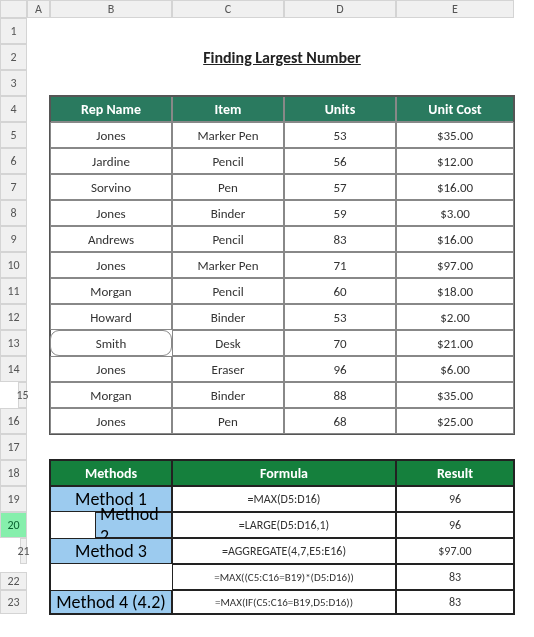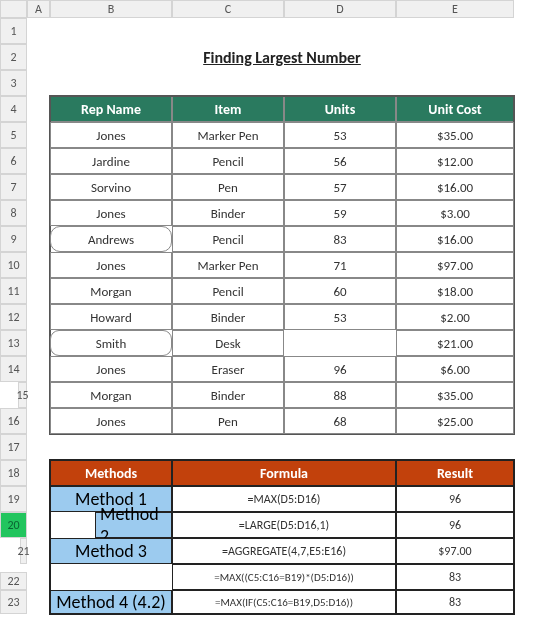--- a/index.html
+++ b/index.html
@@ -22,21 +22,21 @@
   .colhdr, .rowhdr, .corner {
     background: #f0f0f0;
     border: 1px solid #d4d4d4;
     display: flex;
     align-items: center;
     justify-content: center;
     font-size: 12px;
     color: #555;
   }
   .rowhdr { justify-content: center; }
-  .active-row { background: #22c55e; color: #0a6332; }
+  .active-row { background: #86efac; color: #0a6332; }
   .cell {
     border: 1px solid transparent;
     display: flex;
     align-items: center;
     justify-content: center;
     padding: 0 4px;
   }
   .title {
     grid-column: 3 / 7;
     grid-row: 3;
@@ -51,21 +51,21 @@
     font-weight: bold;
     font-size: 14px;
     border: 1px solid #888;
   }
   .td1 {
     background: #fff;
     border: 1px solid #888;
     font-size: 13px;
   }
   .th2 {
-    background: #c2410c;
+    background: #15803d;
     color: #fff;
     font-weight: bold;
     font-size: 14px;
     border: 1px solid #222;
   }
   .methlabel {
     background: #9ccbef;
     color: #000000;
     font-weight: normal;
     border: 1px solid #222;
@@ -153,38 +153,39 @@
     <div class="cell td1" style="grid-area: 7 / 5;">56</div>
     <div class="cell td1" style="grid-area: 7 / 6;">$12.00</div>
     <div class="cell td1" style="grid-area: 8 / 3;">Sorvino</div>
     <div class="cell td1" style="grid-area: 8 / 4;">Pen</div>
     <div class="cell td1" style="grid-area: 8 / 5;">57</div>
     <div class="cell td1" style="grid-area: 8 / 6;">$16.00</div>
     <div class="cell td1" style="grid-area: 9 / 3;">Jones</div>
     <div class="cell td1" style="grid-area: 9 / 4;">Binder</div>
     <div class="cell td1" style="grid-area: 9 / 5;">59</div>
     <div class="cell td1" style="grid-area: 9 / 6;">$3.00</div>
-    <div class="cell td1" style="grid-area: 10 / 3; border-radius: 10px;">Andrews</div>
+    <div class="cell td1" style="grid-area: 10 / 3;">Andrews</div>
     <div class="cell td1" style="grid-area: 10 / 4;">Pencil</div>
     <div class="cell td1" style="grid-area: 10 / 5;">83</div>
     <div class="cell td1" style="grid-area: 10 / 6;">$16.00</div>
     <div class="cell td1" style="grid-area: 11 / 3;">Jones</div>
     <div class="cell td1" style="grid-area: 11 / 4;">Marker Pen</div>
     <div class="cell td1" style="grid-area: 11 / 5;">71</div>
     <div class="cell td1" style="grid-area: 11 / 6;">$97.00</div>
     <div class="cell td1" style="grid-area: 12 / 3;">Morgan</div>
     <div class="cell td1" style="grid-area: 12 / 4;">Pencil</div>
     <div class="cell td1" style="grid-area: 12 / 5;">60</div>
     <div class="cell td1" style="grid-area: 12 / 6;">$18.00</div>
     <div class="cell td1" style="grid-area: 13 / 3;">Howard</div>
     <div class="cell td1" style="grid-area: 13 / 4;">Binder</div>
     <div class="cell td1" style="grid-area: 13 / 5;">53</div>
     <div class="cell td1" style="grid-area: 13 / 6;">$2.00</div>
     <div class="cell td1" style="grid-area: 14 / 3; border-radius: 9px;">Smith</div>
     <div class="cell td1" style="grid-area: 14 / 4;">Desk</div>
+    <div class="cell td1" style="grid-area: 14 / 5;">70</div>
     <div class="cell td1" style="grid-area: 14 / 6;">$21.00</div>
     <div class="cell td1" style="grid-area: 15 / 3;">Jones</div>
     <div class="cell td1" style="grid-area: 15 / 4;">Eraser</div>
     <div class="cell td1" style="grid-area: 15 / 5;">96</div>
     <div class="cell td1" style="grid-area: 15 / 6;">$6.00</div>
     <div class="cell td1" style="grid-area: 16 / 3;">Morgan</div>
     <div class="cell td1" style="grid-area: 16 / 4;">Binder</div>
     <div class="cell td1" style="grid-area: 16 / 5;">88</div>
     <div class="cell td1" style="grid-area: 16 / 6;">$35.00</div>
     <div class="cell td1" style="grid-area: 17 / 3;">Jones</div>

